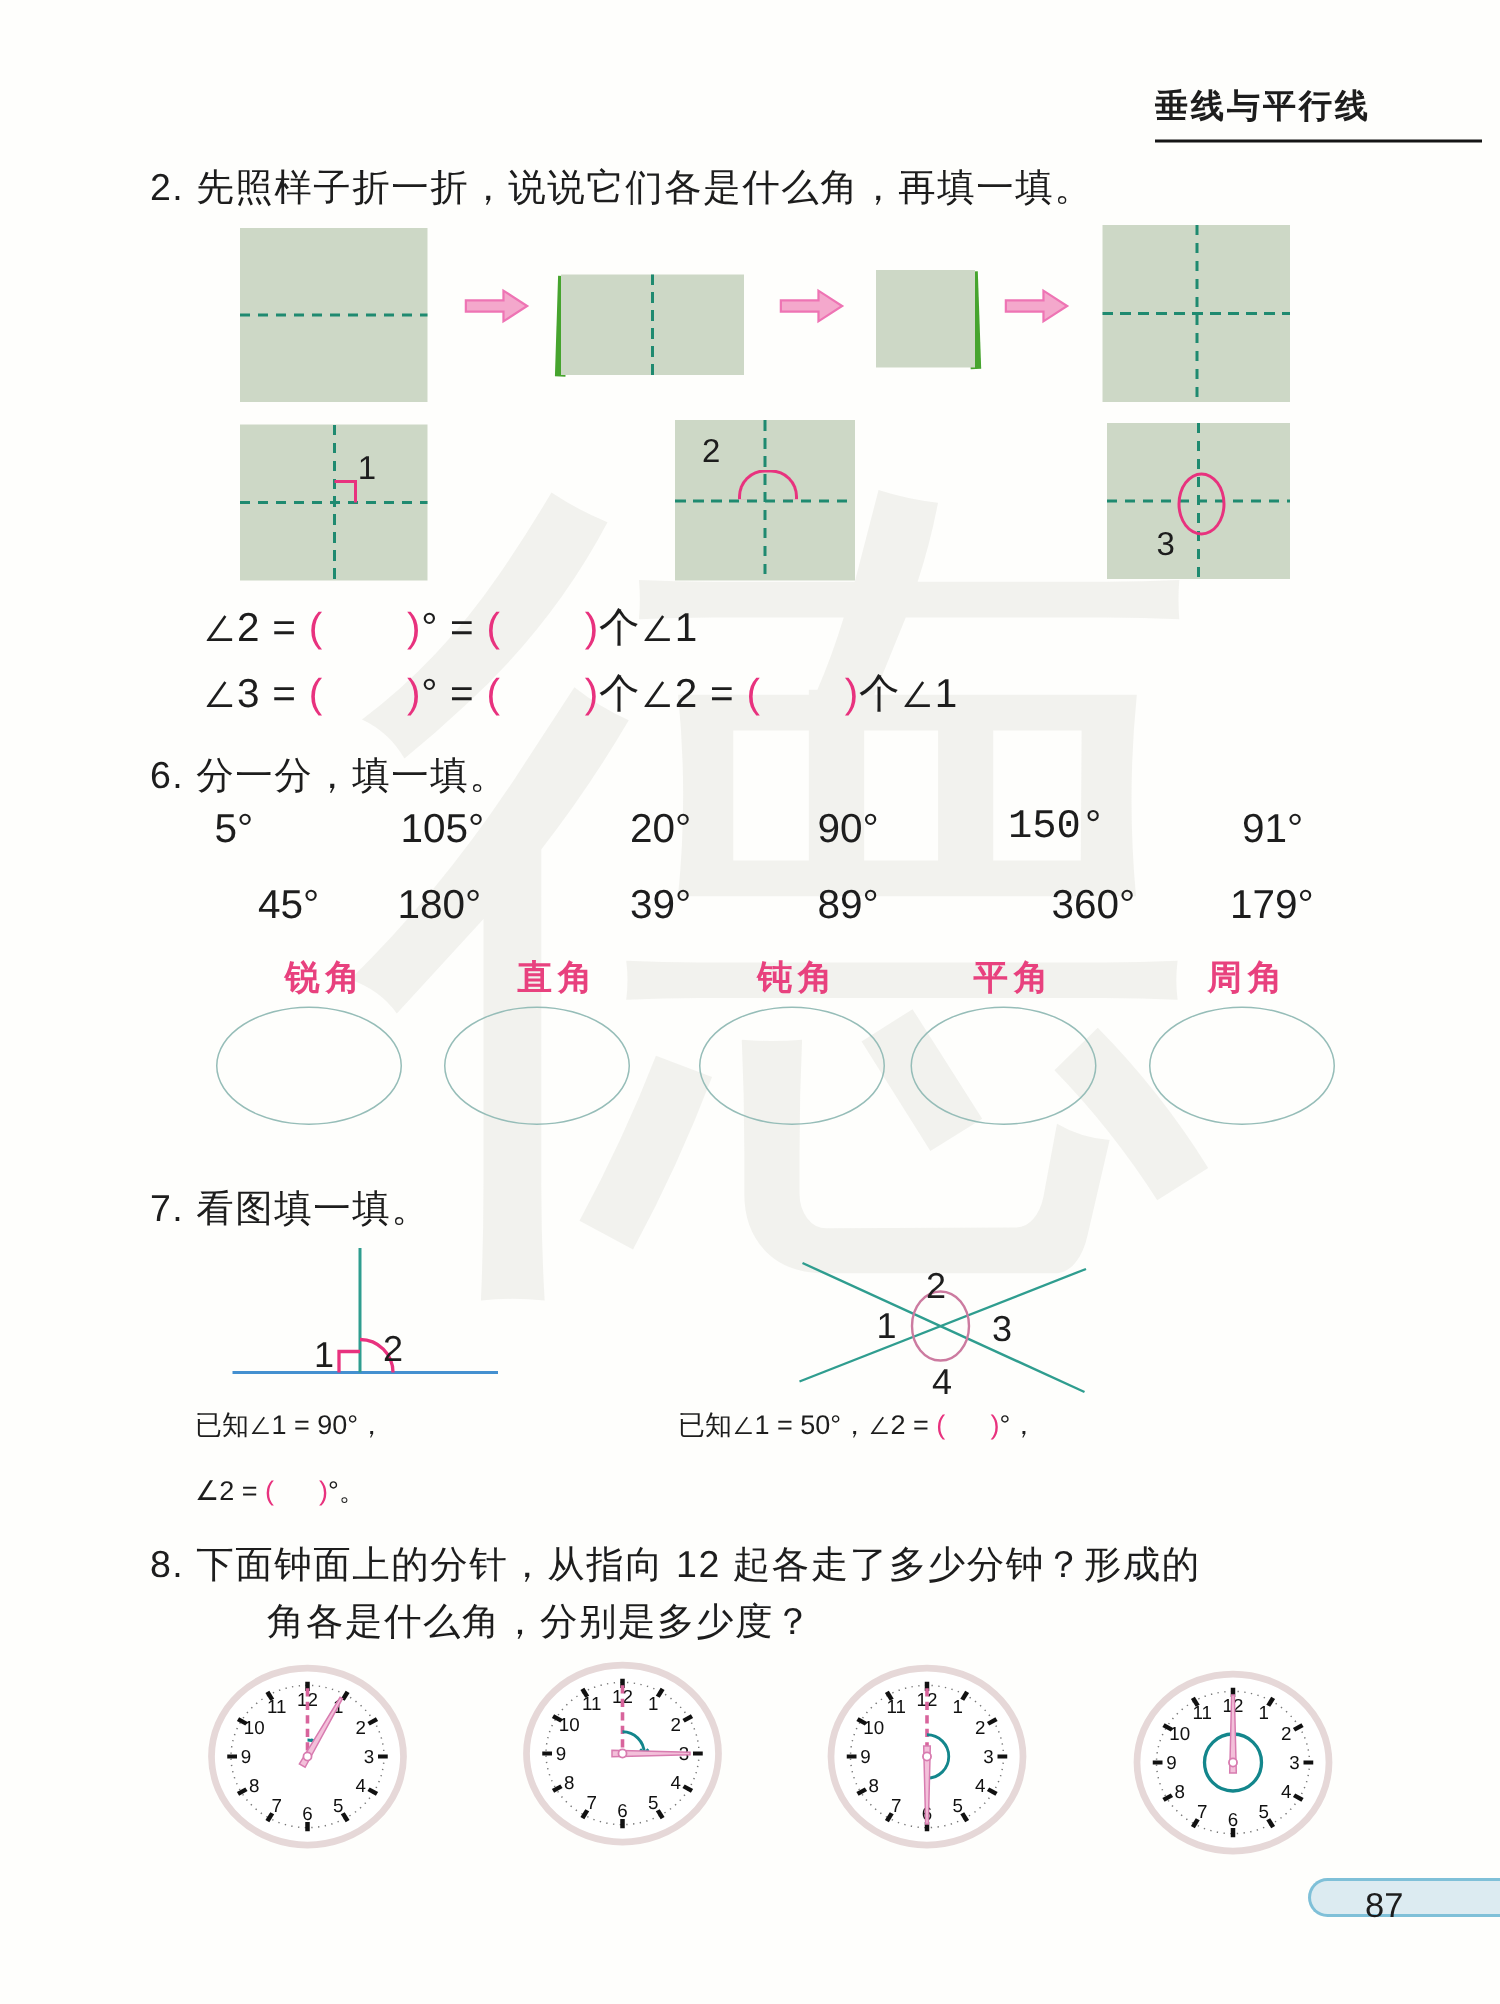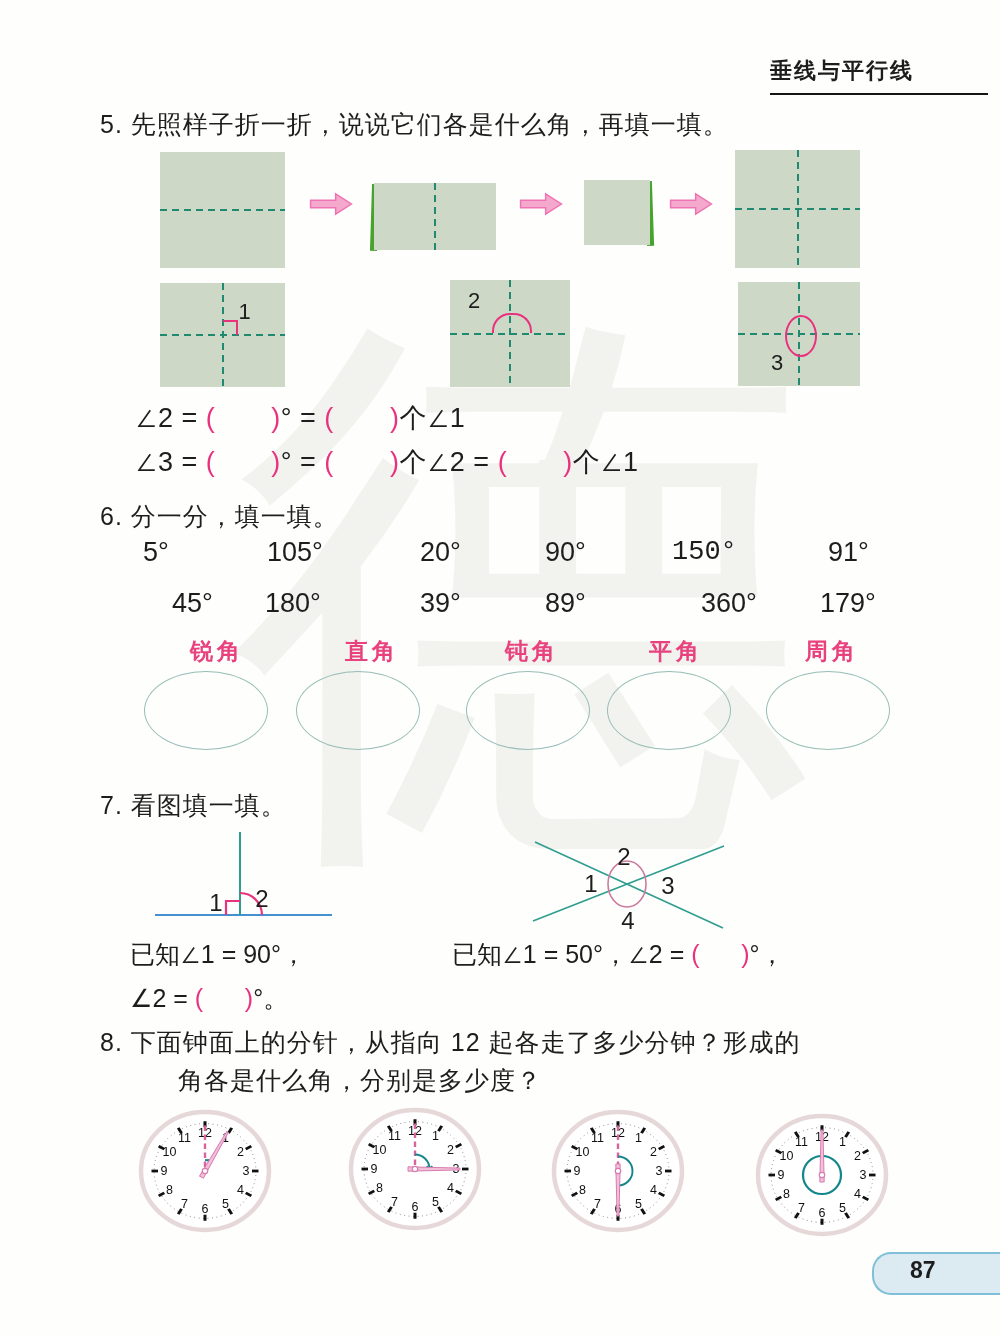--- a/index.html
+++ b/index.html
@@ -54,42 +54,42 @@
   .r1{top:537px;} .r2{top:588px;}
   .v1.r1{left:143px;} .v2.r1{left:267px;} .v3.r1{left:420px;} .v4.r1{left:545px;} .v5.r1{left:672px;font-family:Liberation Mono, monospace;} .v6.r1{left:828px;}
   .v1.r2{left:156px;margin-left:16px;} .v2.r2{left:265px;} .v3.r2{left:420px;} .v4.r2{left:545px;} .v5.r2{left:677px;margin-left:24px;} .v6.r2{left:820px;text-align:center;}
   .cat{position:absolute;top:636px;font-size:23px;font-weight:bold;color:var(--category-pink,#e8417e);letter-spacing:4px;}
   .k1{left:190px;} .k2{left:345px;} .k3{left:505px;} .k4{left:649px;} .k5{left:805px;}
   .ellipse{position:absolute;top:671px;width:122px;height:77px;border:1.4px solid #96bdb8;border-radius:50%;background:transparent;}
   .e1{left:144px;} .e2{left:296px;} .e3{left:466px;} .e4{left:607px;} .e5{left:766px;}
   
   .q7-left{position:absolute;left:150px;top:828px;}
   .q7-right{position:absolute;left:520px;top:830px;}
-  .q7text{position:absolute;font-size:25px;white-space:pre;}
+  .q7text{position:absolute;font-size:18px;white-space:pre;}
   .q7l1{left:130px;top:938px;} .q7l2{left:130px;top:982px;}
   .q7r1{left:452px;top:938px;} .q7r2{left:452px;top:982px;}
   svg text{font-family:"Liberation Sans",sans-serif;}
   
   .clock{position:absolute;width:150px;height:136px;}
   .c1{left:130px;top:1103px;} .c2{left:340px;top:1101px;} .c3{left:543px;top:1103px;} .c4{left:747px;top:1107px;}
   
-  .page-tab{position:absolute;left:872px;top:1252px;width:128px;height:43px;background:#dcebf1;border:2px solid var(--tab-blue,#7fc0d8);border-right:none;border-radius:19px 0 0 19px;font-size:23px;line-height:32px;padding-left:36px;box-sizing:border-box;font-weight:bold;}
+  .page-tab{position:absolute;left:872px;top:1252px;width:128px;height:26px;background:#dcebf1;border:2px solid var(--tab-blue,#7fc0d8);border-right:none;border-radius:19px 0 0 19px;font-size:23px;line-height:32px;padding-left:36px;box-sizing:border-box;}
 </style>
 </head>
 <body>
 
 <div class="page">
   <div class="watermark">德</div>
 
   <div class="layer">
     <div class="header">
       <span>垂线与平行线</span>
     </div>
 
-    <div class="qtitle t5">5. 先照样子折一折，说说它们各是什么角，再填一填。</div>
+    <div class="qtitle t5">2. 先照样子折一折，说说它们各是什么角，再填一填。</div>
 
     <div class="paper p1">
       <div class="sheet"></div>
       <div class="dash-h"></div>
     </div>
     <svg class="arrow a1" viewBox="0 0 50 28">
       <polygon points="3,10 30,10 30,3 47,14 30,25 30,18 3,18" fill="var(--arrow-pink,#f4a8cc)" stroke="var(--arrow-pink-edge,#ee74b4)" stroke-width="1.6"></polygon>
     </svg>
     <div class="paper p2">
       <i class="edge edge-l"></i>

